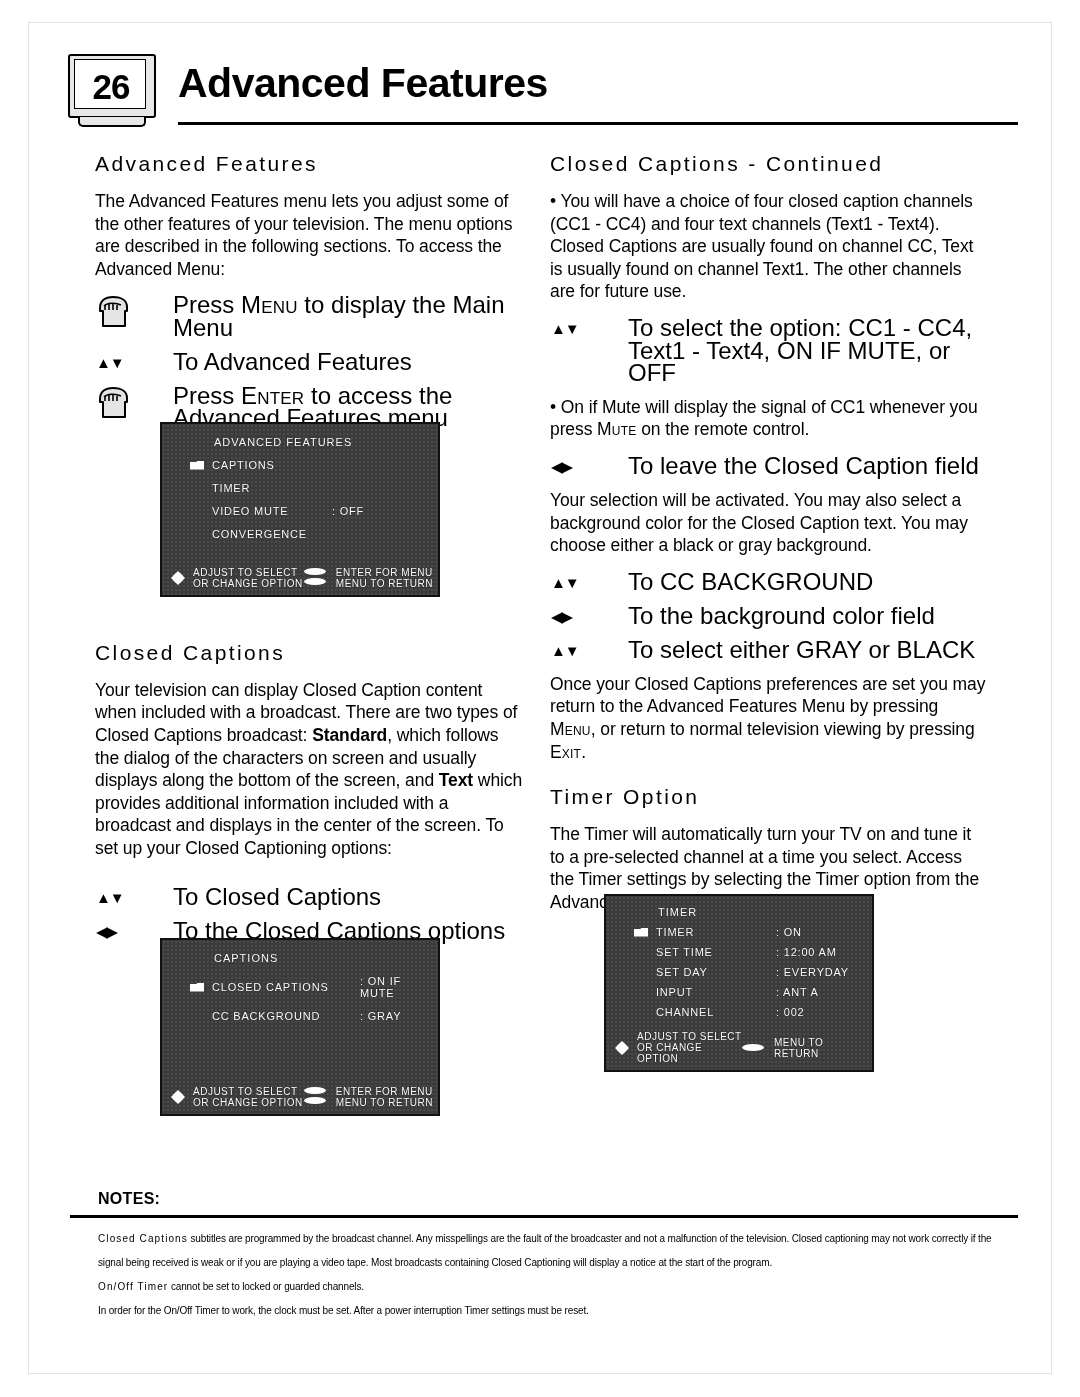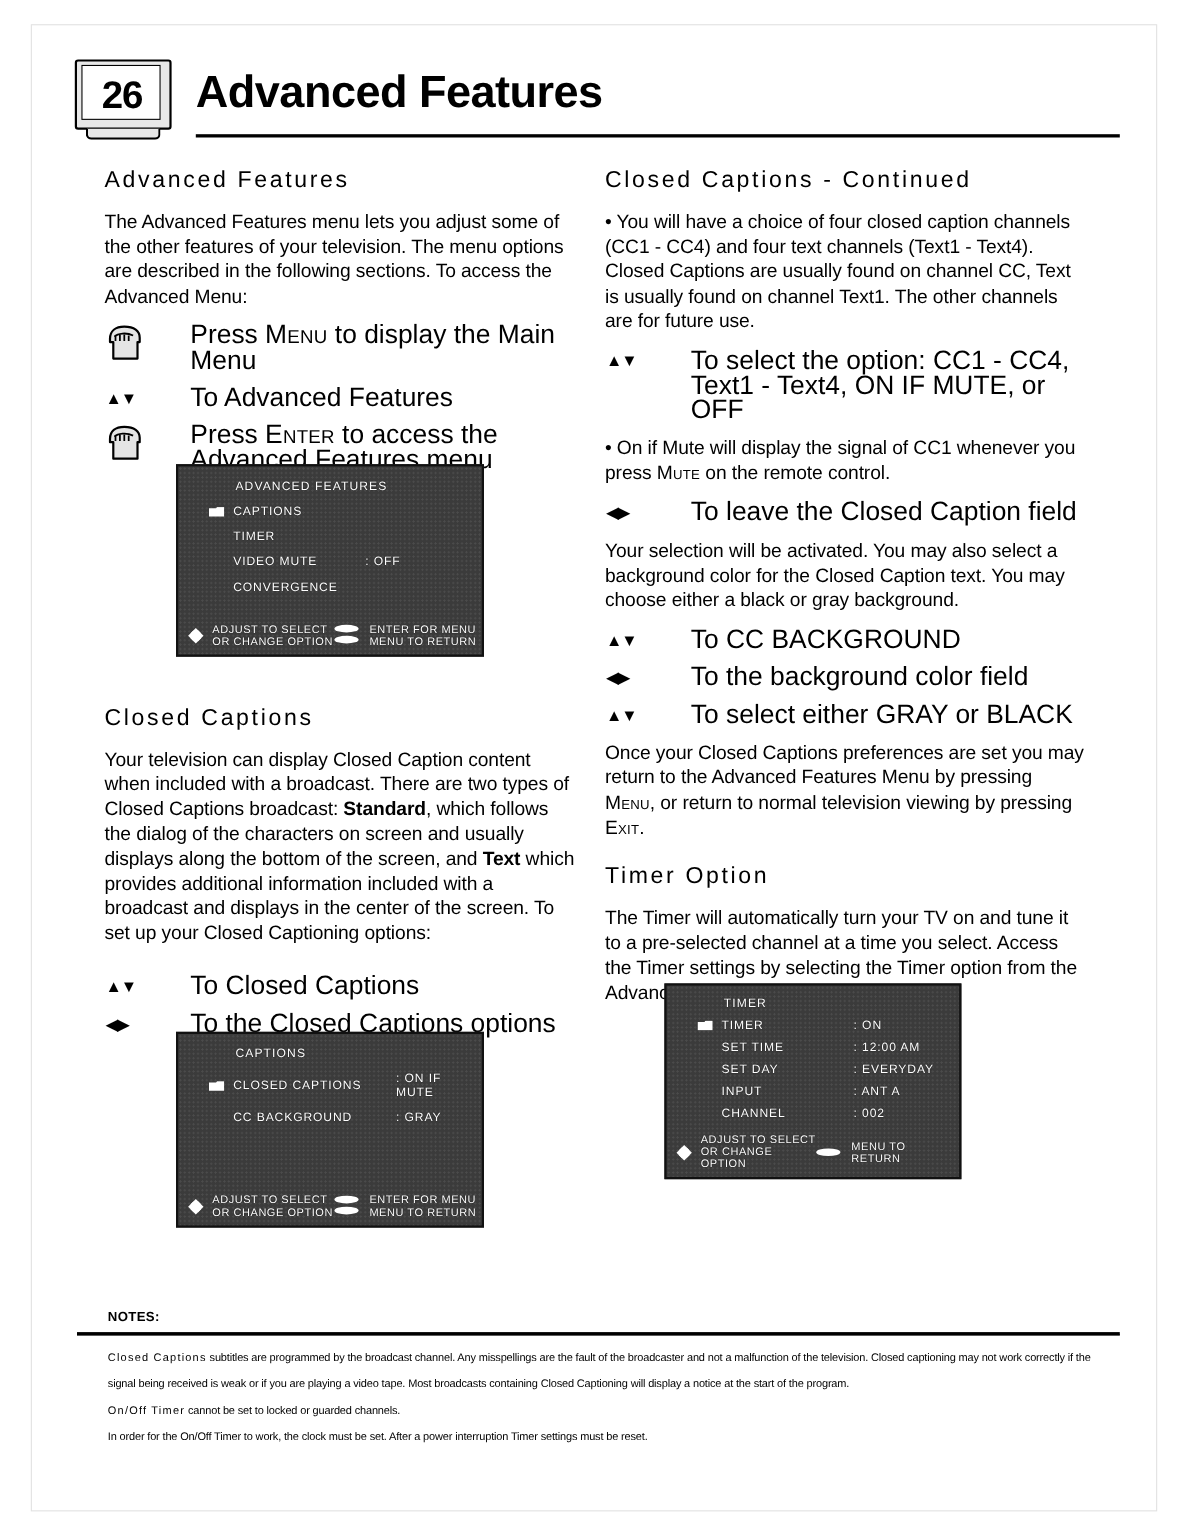--- a/index.html
+++ b/index.html
@@ -228,21 +228,21 @@
   #osd-captions  { position: absolute; left: 160px; top: 938px; width: 280px; height: 178px; }
   #osd-timer     { position: absolute; left: 604px; top: 894px; width: 270px; height: 178px; }
 
   
   .notes-wrap {
     position: absolute;
     left: 70px; top: 1190px;
     width: 948px;
   }
   .notes-title {
-    font-size: 12px; font-weight: bold;
+    font-size: 16px; font-weight: bold;
     letter-spacing: 0.3px;
     margin-left: 28px;
     margin-bottom: 7px;
   }
   .notes-rule {
     height: 3px;
     background: #000;
     border-bottom: 1px solid #000;
     margin-bottom: 9px;
   }

